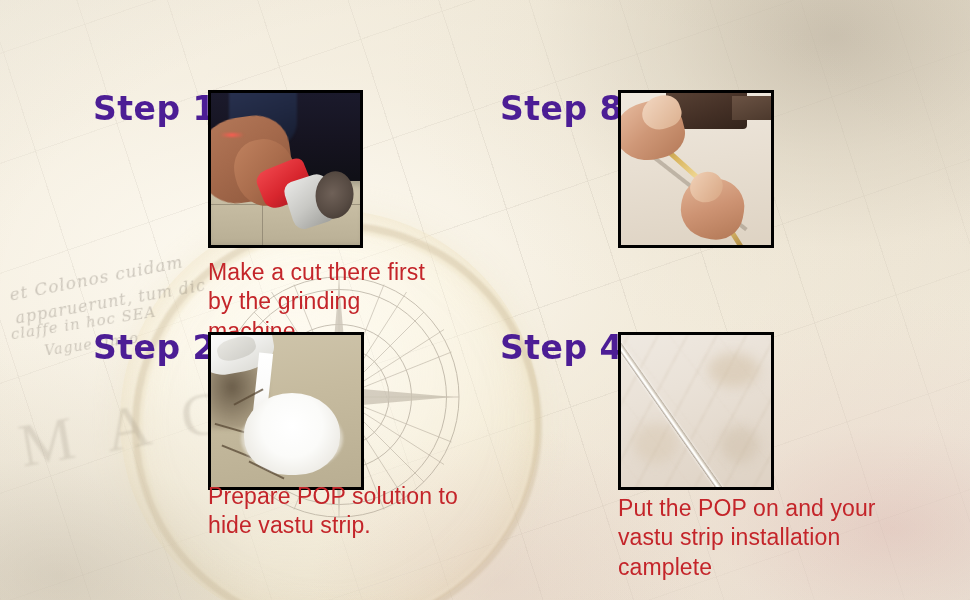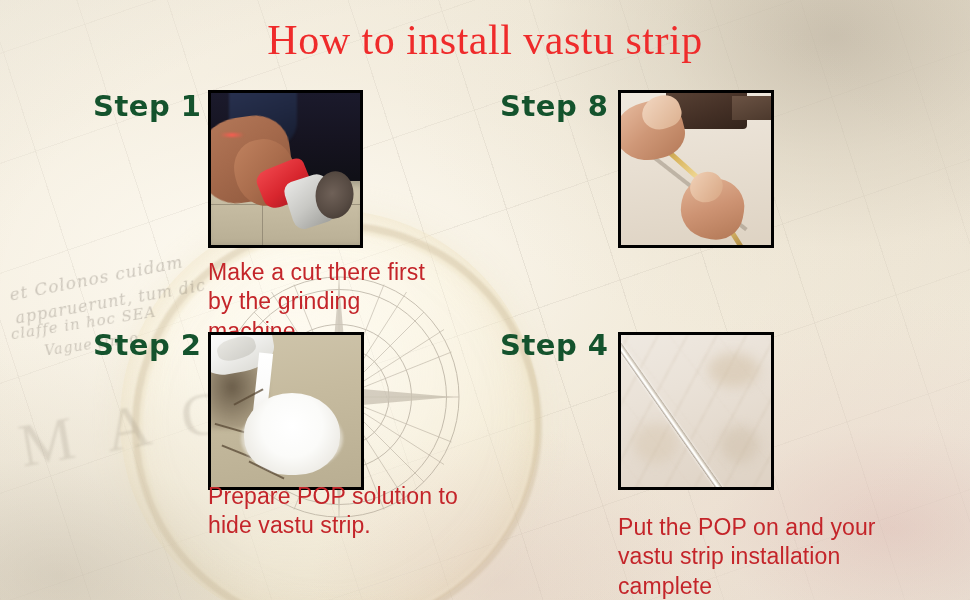--- a/index.html
+++ b/index.html
@@ -118,24 +118,24 @@
     font-family: "Liberation Serif", serif;
     font-size: 42px;
     font-weight: 400;
     letter-spacing: 0.5px;
     line-height: 1.1;
   }
 
   
   .step-label {
     position: absolute;
-    color: #14532d;
+    color: #4c1d95;
     font-family: "DejaVu Sans", sans-serif;
     font-weight: bold;
-    font-size: 29px;
+    font-size: 33px;
     letter-spacing: 0.5px;
     white-space: nowrap;
   }
   .photo {
     position: absolute;
     border: 3px solid #000000;
     overflow: hidden;
     background: #cdc6b4;
   }
   .photo .inner {
@@ -410,21 +410,20 @@
   <div class="bg-script" style="left:14px; top:292px; font-size:16px; transform:rotate(-10deg);">apparuerunt, tum dic</div>
   <div class="bg-script" style="left:10px; top:314px; font-size:15px; transform:rotate(-9deg);">claffe  in hoc SEA</div>
   <div class="bg-script" style="left:44px; top:336px; font-size:14px; transform:rotate(-8deg);">Vague  tim  o</div>
   <div class="bg-bigletters" style="left:18px; top:392px; font-size:62px; transform:rotate(-10deg);">M A G</div>
 
   <div class="bg-layer bg-topright"></div>
   <div class="bg-layer bg-bottomleft"></div>
   <div class="bg-layer bg-pinkwash"></div>
   <div class="bg-layer bg-vignette"></div>
 
-  <div class="title">How to install vastu strip</div>
 
   <div class="step-label" style="left:93px; top:89px;">Step 1</div>
 
   <div class="photo" style="left:208px; top:90px; width:149px; height:152px;">
     <div class="inner ph1-bg">
       <div class="ph1-jeans"></div>
       <div class="ph1-floor"></div>
       <div class="ph1-floorline" style="left:0; bottom:26%; width:100%; height:1.4px;"></div>
       <div class="ph1-floorline" style="left:34%; bottom:0; width:1.4px; height:26%;"></div>
       <div class="ph1-arm"></div>
@@ -481,17 +480,17 @@
   <div class="photo" style="left:618px; top:332px; width:150px; height:152px;">
     <div class="inner ph4-bg">
       <div class="ph4-veins"></div>
       <div class="ph4-blotch" style="left:58%; top:12%; width:34%; height:22%; background:rgba(206,186,158,0.45);"></div>
       <div class="ph4-blotch" style="left:8%; top:58%; width:30%; height:26%; background:rgba(212,194,170,0.40);"></div>
       <div class="ph4-blotch" style="left:66%; top:60%; width:26%; height:24%; background:rgba(198,180,156,0.35);"></div>
       <div class="ph4-strip"></div>
     </div>
   </div>
 
-  <div class="caption" style="left:618px; top:513px; width:270px;">Put the POP on and your
+  <div class="caption" style="left:618px; top:494px; width:270px;">Put the POP on and your
 vastu strip installation
 camplete</div>
 
 </div>
 
 </body></html>

